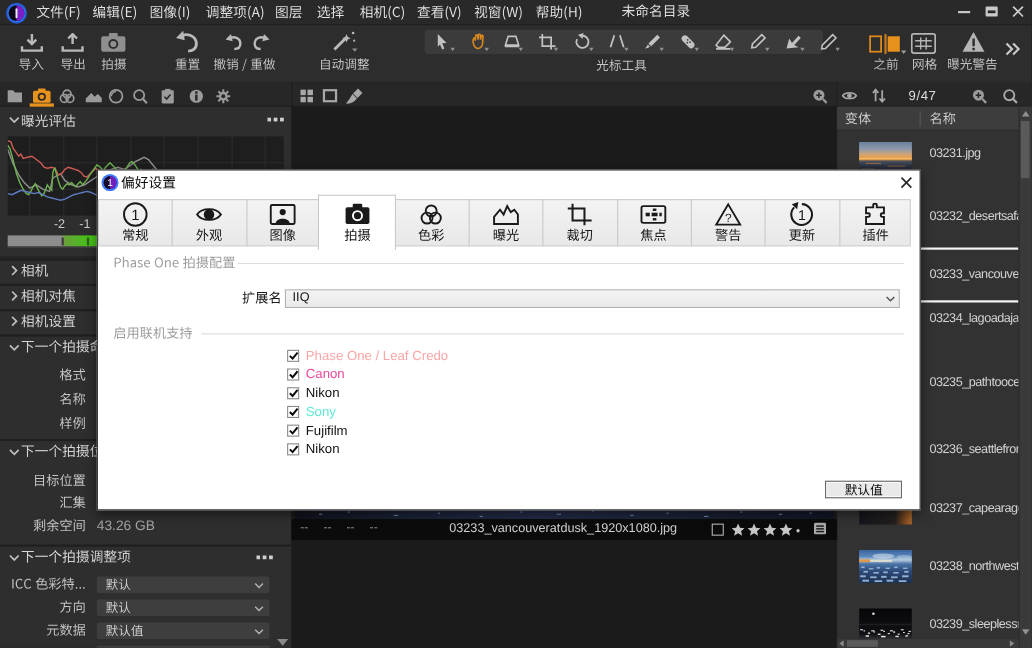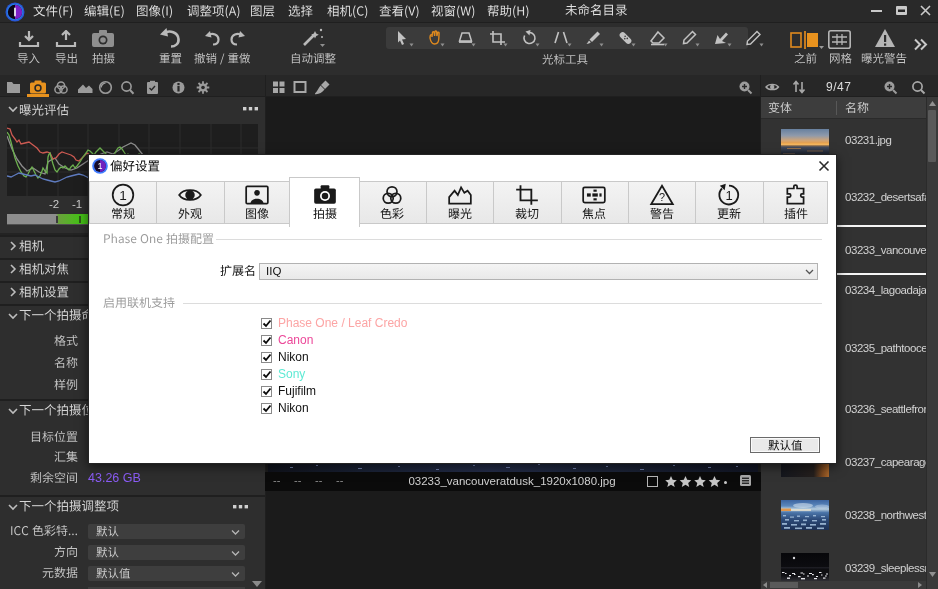--- a/index.html
+++ b/index.html
@@ -498,21 +498,21 @@
     </g>
   </svg>
 <svg style="position:absolute;left:30.0px;top:470.2px;overflow:visible" width="48.0" height="15.6">
     <g transform="translate(0,12.06) scale(0.012000,-0.012000)" fill="#c6c6c6">
       <use href="#u5269" x="0.0"></use>
       <use href="#u4F59" x="1000.0"></use>
       <use href="#u7A7A" x="2000.0"></use>
       <use href="#u95F4" x="3000.0"></use>
     </g>
   </svg>
-<span class="ab" style="left:88px;top:471px;font-size:12.5px;color:#8b5cf6">43.26 GB</span>
+<span class="ab" style="left:88px;top:471px;font-size:12.5px;color:#a3a3a3">43.26 GB</span>
 <div style="position:absolute;left:0px;top:495px;width:265px;height:2px;background:#1f1f1f"></div>
 <svg class="ab" style="left:8px;top:503px" width="10" height="8">
     <path d="M1 2 L5 6 L9 2" stroke="#bdbdbd" stroke-width="1.6" fill="none"></path>
   </svg>
 <svg style="position:absolute;left:19.0px;top:497.9px;overflow:visible" width="100.0" height="16.2">
     <g transform="translate(0,12.56) scale(0.012500,-0.012500)" fill="#d6d6d6">
       <use href="#u4E0B" x="0.0"></use>
       <use href="#u4E00" x="1000.0"></use>
       <use href="#u4E2A" x="2000.0"></use>
       <use href="#u62CD" x="3000.0"></use>

